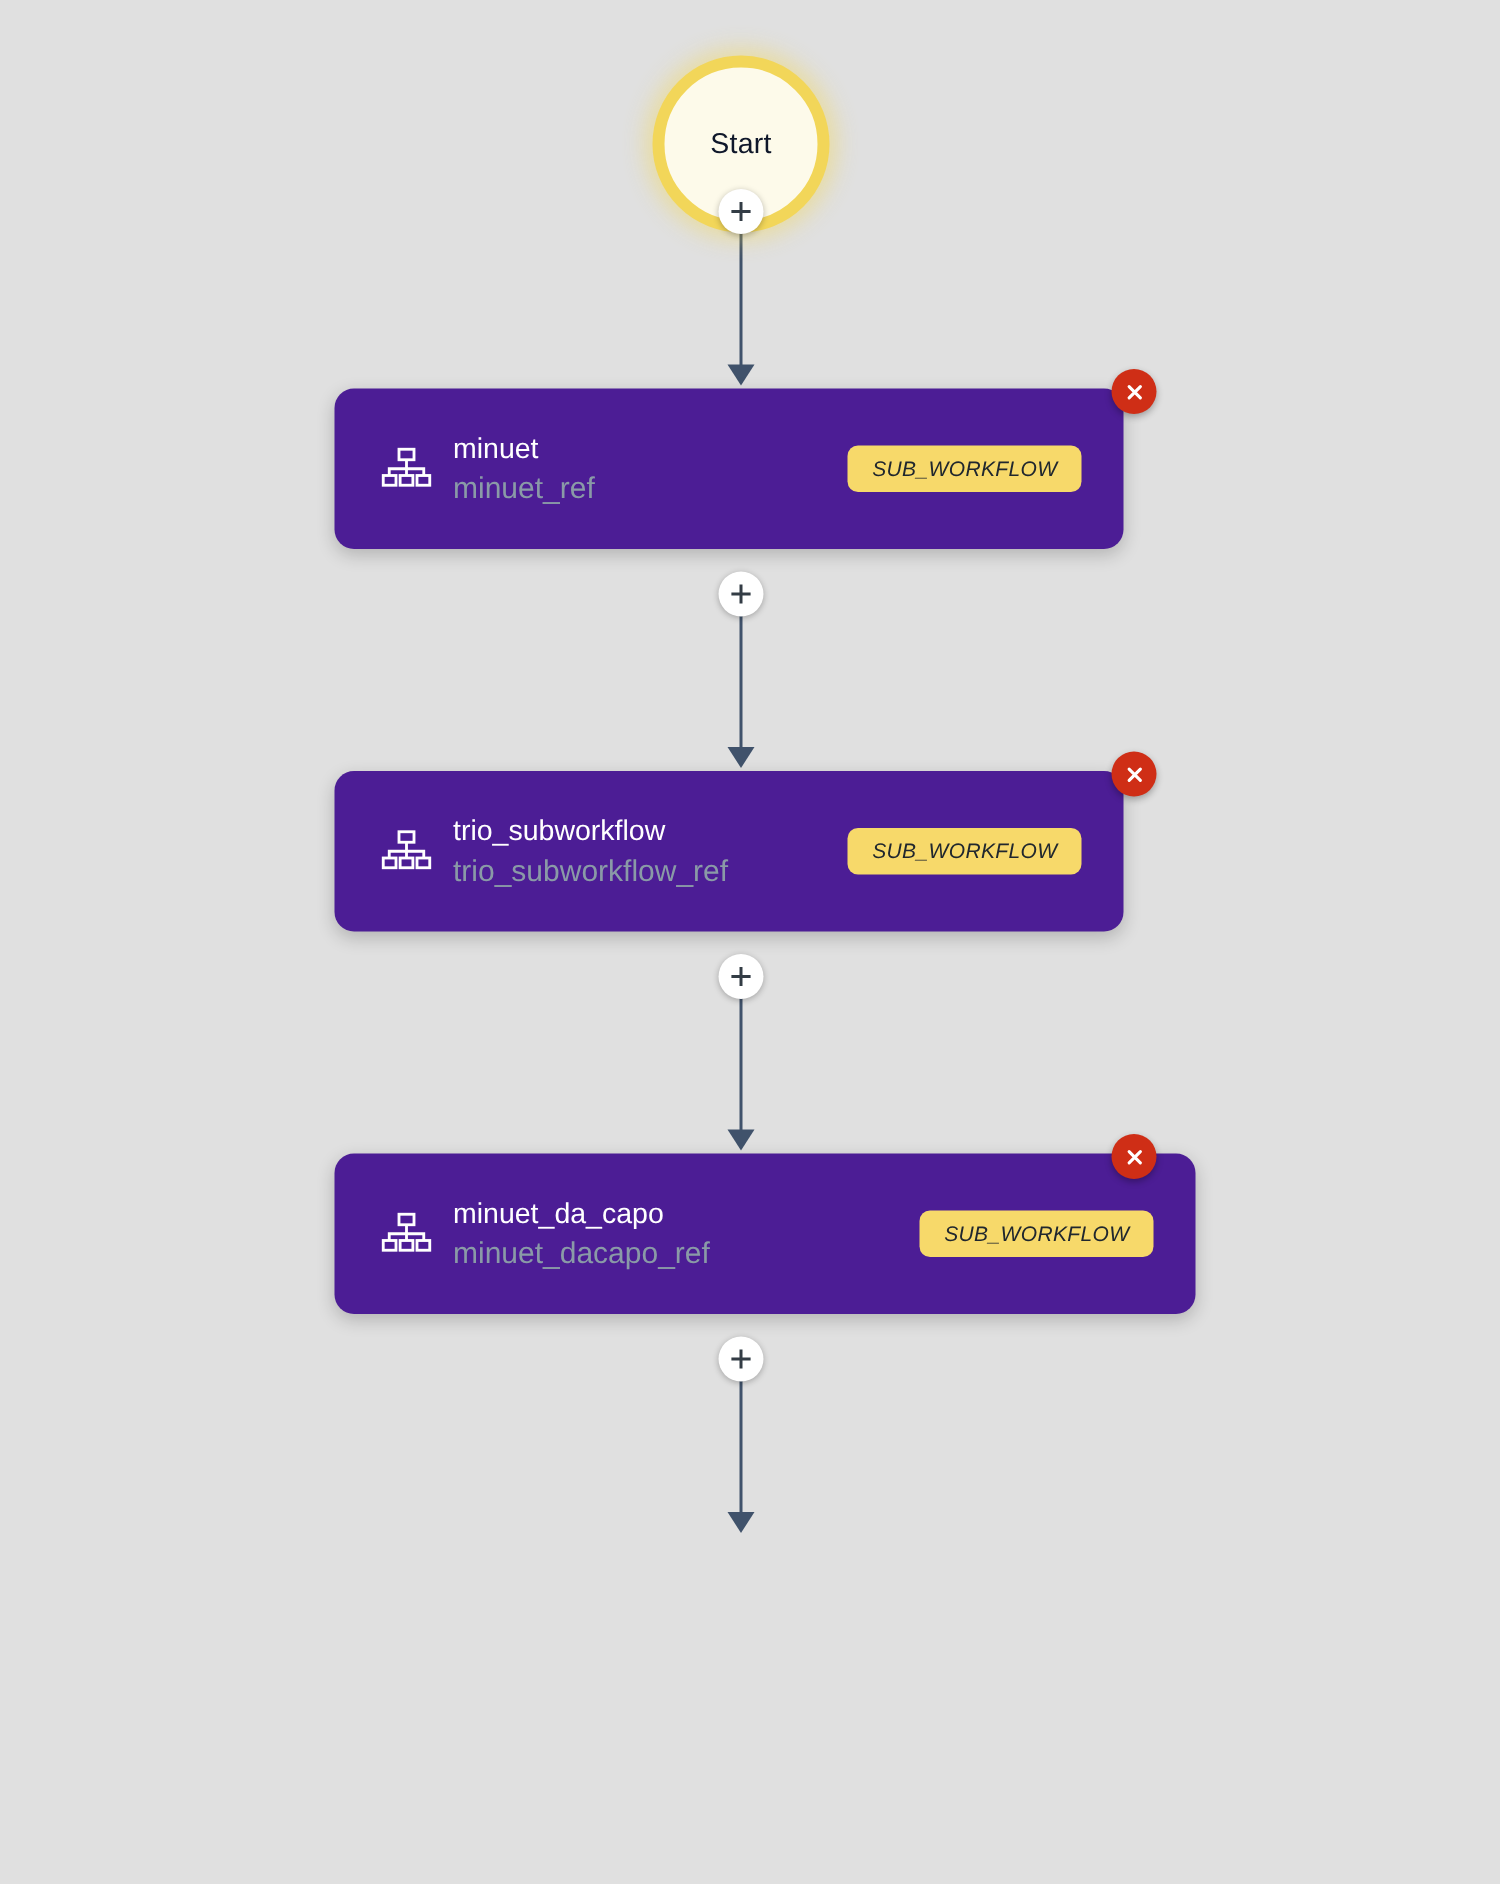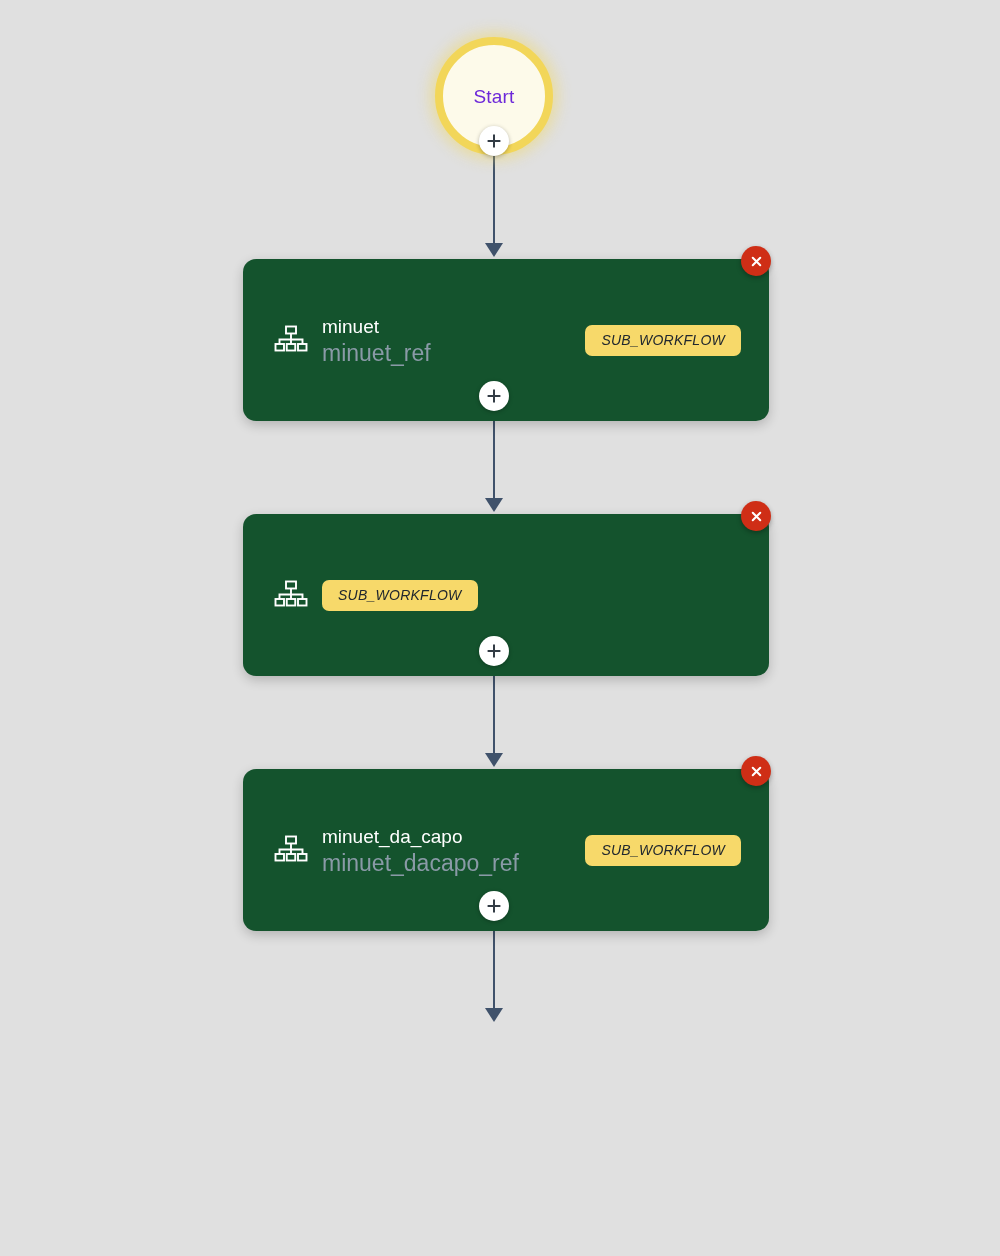--- a/index.html
+++ b/index.html
@@ -32,21 +32,21 @@
     border: 8px solid #f2d659;
     box-sizing: border-box;
     display: flex;
     align-items: center;
     justify-content: center;
     box-shadow: 0 0 14px 5px rgba(242, 214, 89, 0.45);
     z-index: 4;
   }
   .terminal-label {
     font-size: 19px;
-    color: #6d28d9;
+    color: #0f172a;
     letter-spacing: 0.2px;
     line-height: 1;
   }
 
   
   .edge {
     position: absolute;
     width: 2px;
     background: #40526b;
     z-index: 1;
@@ -57,24 +57,24 @@
     height: 0;
     border-left: 9px solid transparent;
     border-right: 9px solid transparent;
     border-top: 14px solid #40526b;
     z-index: 1;
   }
 
   
   .node-card {
     position: absolute;
-    left: 243px;
+    left: 223px;
     width: 526px;
-    height: 162px;
-    background: #14532d;
+    height: 107px;
+    background: #4c1d95;
     border-radius: 13px;
     box-shadow: 0 4px 12px rgba(0, 0, 0, 0.20);
     z-index: 2;
   }
   .node-inner {
     position: absolute;
     top: 0;
     left: 0;
     right: 0;
     height: 100%;
@@ -98,21 +98,21 @@
     flex-direction: column;
     justify-content: center;
   }
   .node-title {
     font-size: 19px;
     color: #ffffff;
     line-height: 26px;
     white-space: nowrap;
   }
   .node-subtitle {
-    font-size: 23px;
+    font-size: 20px;
     color: #8a9aa7;
     line-height: 26px;
     white-space: nowrap;
   }
 
   .node-badge {
     flex: 0 0 auto;
     background: #f7d96a;
     color: #20272e;
     font-size: 14px;
@@ -210,40 +210,44 @@
     <div class="node-inner">
       <svg class="node-icon" viewBox="0 0 34 34">
         <rect x="12" y="3.5" width="10" height="7" fill="none" stroke="#ffffff" stroke-width="1.9"></rect>
         <path d="M17 10.5 L17 16.5" stroke="#ffffff" stroke-width="1.9"></path>
         <path d="M5.5 21 L5.5 16.5 L28.5 16.5 L28.5 21" fill="none" stroke="#ffffff" stroke-width="1.9"></path>
         <path d="M17 16.5 L17 21" stroke="#ffffff" stroke-width="1.9"></path>
         <rect x="1.5" y="21" width="8.5" height="6.5" fill="none" stroke="#ffffff" stroke-width="1.9"></rect>
         <rect x="12.75" y="21" width="8.5" height="6.5" fill="none" stroke="#ffffff" stroke-width="1.9"></rect>
         <rect x="24" y="21" width="8.5" height="6.5" fill="none" stroke="#ffffff" stroke-width="1.9"></rect>
       </svg>
+      <div class="node-text">
+        <div class="node-title">trio_subworkflow</div>
+        <div class="node-subtitle">trio_subworkflow_ref</div>
+      </div>
       <div class="node-badge">SUB_WORKFLOW</div>
     </div>
   </div>
 
   <div class="delete-btn" style="left:741px; top:501px;">
     <svg width="15" height="15" viewBox="0 0 16 16">
       <path d="M4 4 L12 12 M12 4 L4 12" stroke="#ffffff" stroke-width="2.2" stroke-linecap="round"></path>
     </svg>
   </div>
 
   <div class="add-btn" style="left:479px; top:636px;">
     <svg width="16" height="16" viewBox="0 0 16 16">
       <path d="M8 1.6 L8 14.4 M1.6 8 L14.4 8" stroke="#333c45" stroke-width="2" stroke-linecap="butt"></path>
     </svg>
   </div>
 
   <div class="edge" style="left:493px; top:651px; height:104px;"></div>
   <div class="arrowhead" style="left:485px; top:753px;"></div>
 
-  <div class="node-card" style="top:769px;">
+  <div class="node-card" style="top:769px;padding-left:48px;">
     <div class="node-inner">
       <svg class="node-icon" viewBox="0 0 34 34">
         <rect x="12" y="3.5" width="10" height="7" fill="none" stroke="#ffffff" stroke-width="1.9"></rect>
         <path d="M17 10.5 L17 16.5" stroke="#ffffff" stroke-width="1.9"></path>
         <path d="M5.5 21 L5.5 16.5 L28.5 16.5 L28.5 21" fill="none" stroke="#ffffff" stroke-width="1.9"></path>
         <path d="M17 16.5 L17 21" stroke="#ffffff" stroke-width="1.9"></path>
         <rect x="1.5" y="21" width="8.5" height="6.5" fill="none" stroke="#ffffff" stroke-width="1.9"></rect>
         <rect x="12.75" y="21" width="8.5" height="6.5" fill="none" stroke="#ffffff" stroke-width="1.9"></rect>
         <rect x="24" y="21" width="8.5" height="6.5" fill="none" stroke="#ffffff" stroke-width="1.9"></rect>
       </svg>

